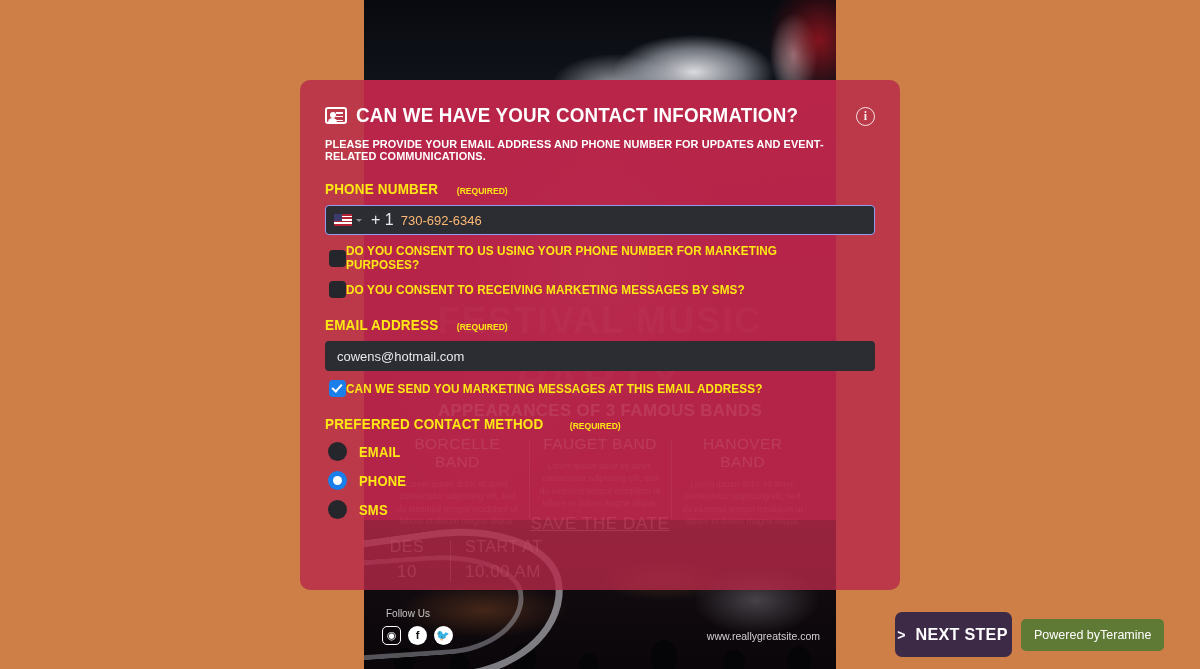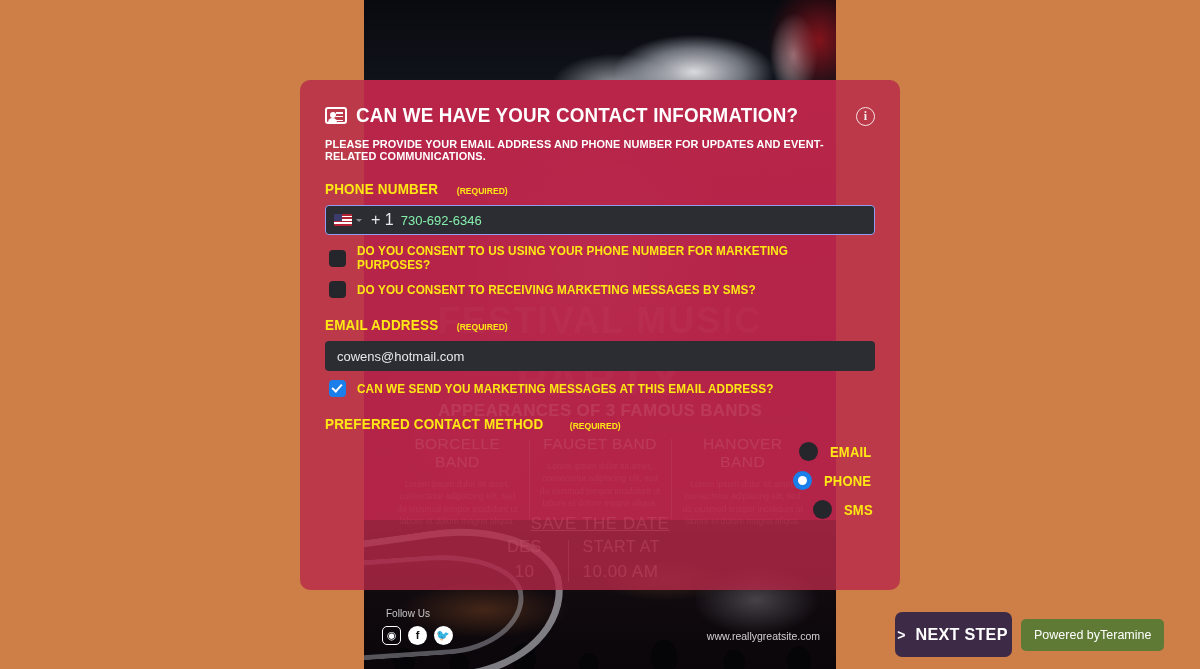--- a/index.html
+++ b/index.html
@@ -103,21 +103,21 @@
     width: 1px; background: rgba(255,255,255,.25);
   }
   .band-name { font-size: 15.5px; color: rgba(255,255,255,.45);
     letter-spacing: .4px; margin-bottom: 7px; }
   .band-desc { font-size: 8.5px; line-height: 1.45;
     color: rgba(255,255,255,.26); }
 
   #poster-save { position: absolute; top: 514px; width: 100%; text-align: center;
     font-size: 17px; color: rgba(255,255,255,.42); letter-spacing: .6px; text-decoration: underline; }
   #poster-datewrap { position: absolute; top: 538px; width: 100%;
-    display: flex; justify-content: center; align-items: flex-start; gap: 0; }
+    display: flex; justify-content: flex-start; align-items: flex-start; gap: 0; }
   .date-block { text-align: center; color: rgba(255,255,255,.42);
     padding: 0 14px; }
   .date-block.left { width: 86px; }
   .date-block.right { width: 150px; text-align: left; }
   .date-top { font-size: 16px; letter-spacing: .5px; }
   .date-bot { font-size: 17px; letter-spacing: .5px; margin-top: 6px; }
   #date-divider { width: 1px; height: 42px; background: rgba(255,255,255,.3); margin-top: 2px; }
   #poster-address { position: absolute; top: 587px; width: 100%;
     text-align: center; font-size: 11.5px; color: rgba(255,255,255,.78); }
 
@@ -186,38 +186,38 @@
   #flag-glyph { width: 18px; height: 12px; border-radius: 1px;
     background:
       linear-gradient(180deg,#b22234 0 1.7px,#fff 1.7px 3.4px,#b22234 3.4px 5.1px,#fff 5.1px 6.8px,#b22234 6.8px 8.5px,#fff 8.5px 10.2px,#b22234 10.2px 12px);
     position: relative; }
   #flag-glyph::after { content: ""; position: absolute; left: 0; top: 0;
     width: 8px; height: 6.5px; background: #3c3b6e; }
   #flag-caret { width: 0; height: 0; border-left: 3px solid transparent;
     border-right: 3px solid transparent; border-top: 3.5px solid #8b8d95; }
   #phone-prefix { font-size: 16px; color: #e9e9ec; margin-left: 9px;
     font-family: "Liberation Sans", sans-serif; }
-  #phone-number-text { font-size: 13px; color: #86efac; margin-left: 7px; }
+  #phone-number-text { font-size: 13px; color: #fdba74; margin-left: 7px; }
 
   #email-input { background: #2b2d33; border: none; }
 
-  .chk-row { display: flex; align-items: center; gap: 11px; margin-top: 9px;
+  .chk-row { display: flex; align-items: center; margin-top: 9px;
     padding-left: 4px; cursor: pointer; }
   .chk-box { width: 17px; height: 17px; border-radius: 4px;
     background: #25262b; flex: 0 0 auto; }
   .chk-box.checked { background: #1a7fea; position: relative; }
   .chk-box.checked::after { content: ""; position: absolute;
     left: 5.2px; top: 2.4px; width: 4px; height: 8px;
     border: solid #fff; border-width: 0 2.2px 2.2px 0;
     transform: rotate(42deg); }
   .chk-label { font-size: 12.5px; font-weight: bold; color: #FFE814;
     letter-spacing: .1px; transform: scaleX(0.94); transform-origin: left center; }
 
   .radio-row { display: flex; align-items: center; gap: 12px; margin-top: 10px;
-    padding-left: 3px; cursor: pointer; justify-content: flex-end; }
+    padding-left: 3px; cursor: pointer; }
   .radio-dot { width: 19px; height: 19px; border-radius: 50%;
     background: #25262b; flex: 0 0 auto; }
   .radio-dot.selected { background: #1a7fea; position: relative; }
   .radio-dot.selected::after { content: ""; position: absolute;
     left: 5px; top: 5px; width: 9px; height: 9px; border-radius: 50%;
     background: #fff; }
   .radio-label { font-size: 14px; font-weight: bold; color: #FFE814;
     letter-spacing: .2px; transform: scaleX(0.93); transform-origin: left center; }
 
   

